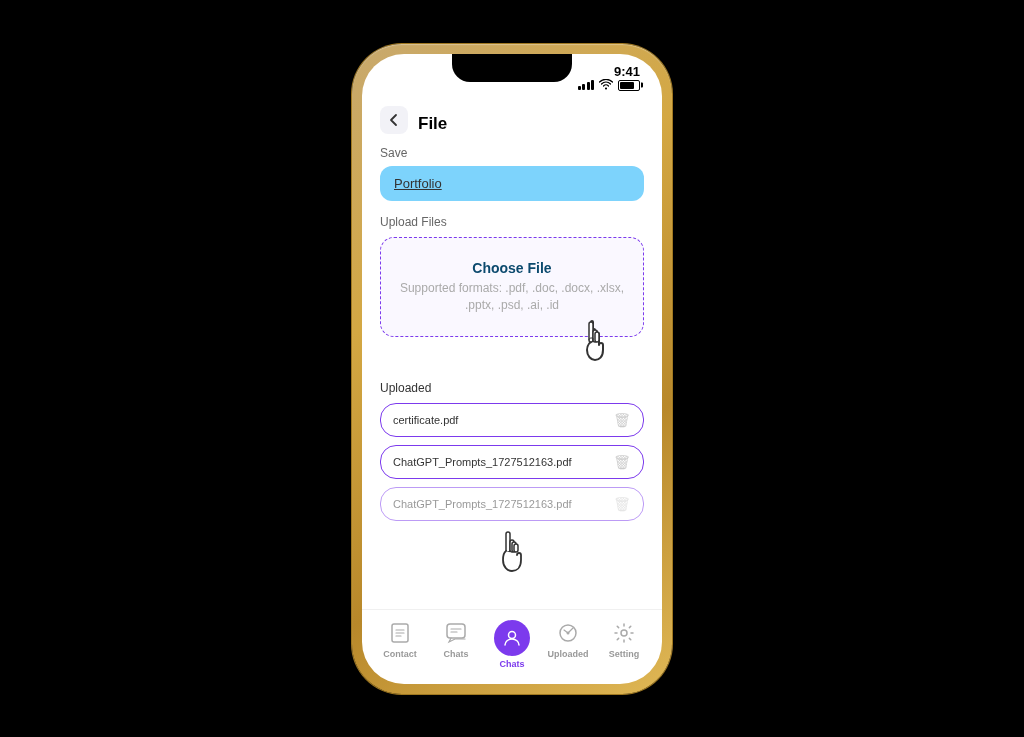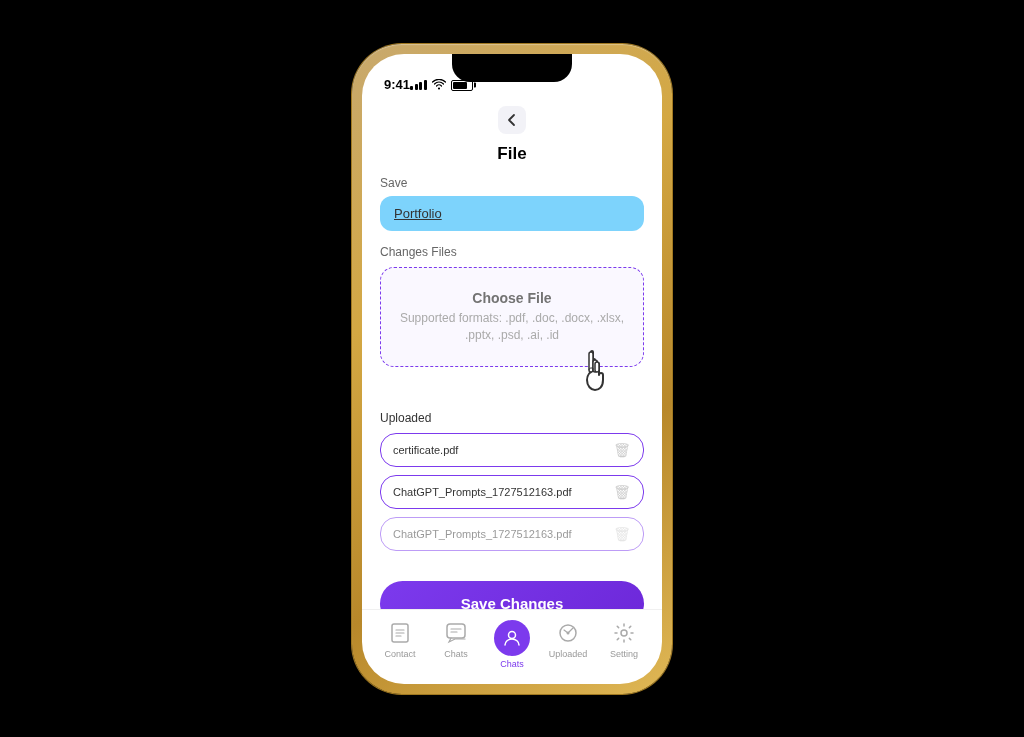--- a/index.html
+++ b/index.html
@@ -47,24 +47,25 @@
       height: 28px;
       background: #000;
       border-radius: 0 0 18px 18px;
       z-index: 10;
     }
 
     
     .status-bar {
       height: 44px;
       display: flex;
-      justify-content: flex-start;
+      justify-content: flex-end;
       align-items: flex-end;
       padding: 0 22px 6px;
       flex-shrink: 0;
+      flex-direction: column;
     }
 
     .status-time {
       font-size: 13px;
       font-weight: 600;
       color: #000;
     }
 
     .status-icons {
       display: flex;
@@ -120,24 +121,23 @@
       overflow-y: auto;
       padding: 0 18px 10px;
       display: flex;
       flex-direction: column;
     }
     .content::-webkit-scrollbar { display: none; }
 
     
     .header {
       display: flex;
-      align-items: center;
+      align-items: flex-end;
       gap: 10px;
       padding: 8px 0 12px;
-      flex-direction: column;
     }
 
     .back-btn {
       width: 28px;
       height: 28px;
       background: #f2f2f7;
       border-radius: 8px;
       display: flex;
       align-items: center;
       justify-content: center;
@@ -192,21 +192,21 @@
       align-items: center;
       justify-content: center;
       min-height: 100px;
       margin-bottom: 14px;
       background: #faf8ff;
       position: relative;
       cursor: pointer;
     }
 
     .choose-file-text {
-      color: #737373;
+      color: #0c4a6e;
       font-size: 14px;
       font-weight: 600;
       margin-bottom: 4px;
     }
 
     .supported-formats {
       font-size: 12px;
       color: #aaa;
       text-align: center;
       line-height: 1.4;
@@ -300,20 +300,21 @@
     .nav-icon.active-icon {
       background: #7c3aed;
       border-radius: 50%;
       width: 36px;
       height: 36px;
     }
 
     .nav-label {
       font-size: 9px;
       color: #999;
+      font-weight: bold;
     }
 
     .nav-label.active {
       color: #7c3aed;
     }
   </style>
 </head>
 <body>
 
 <div class="phone-outer">
@@ -351,21 +352,21 @@
           <svg viewBox="0 0 14 14" fill="none" xmlns="http://www.w3.org/2000/svg">
             <path d="M9 2L4 7L9 12" stroke="#333" stroke-width="1.8" stroke-linecap="round" stroke-linejoin="round"></path>
           </svg>
         </div>
         <span class="page-title">File</span>
       </div>
 
       <div class="form-label">Save</div>
       <input class="text-input" type="text" value="Portfolio" style="">
 
-      <div class="section-label">Changes Files</div>
+      <div class="section-label">Upload Files</div>
       <div class="upload-area" style="position:relative;">
         <div class="choose-file-text">Choose File</div>
         <div class="supported-formats">Supported formats: .pdf, .doc, .docx, .xlsx, .pptx, .psd, .ai, .id</div>
 
         <div style="position:absolute; right:30px; bottom:-35px; font-size:30px; z-index:10; pointer-events:none;">
           <svg width="36" height="44" viewBox="0 0 36 44" fill="none" xmlns="http://www.w3.org/2000/svg">
             <path d="M14 2C14 1.45 14.45 1 15 1C15.55 1 16 1.45 16 2V22" stroke="#333" stroke-width="2" fill="white"></path>
             <path d="M16 10C16 9.45 16.45 9 17 9C17.55 9 18 9.45 18 10V22" stroke="#333" stroke-width="2" fill="white"></path>
             <path d="M18 12C18 11.45 18.45 11 19 11C19.55 11 20 11.45 20 12V22" stroke="#333" stroke-width="2" fill="white"></path>
             <path d="M20 14C20 13.45 20.45 13 21 13C21.55 13 22 13.45 22 14V25" stroke="#333" stroke-width="2" fill="white"></path>
@@ -391,21 +392,20 @@
           <span class="delete-icon">🗑</span>
         </div>
 
         <div class="file-item partial">
           <span class="file-name">ChatGPT_Prompts_1727512163.pdf</span>
           <span class="delete-icon">🗑</span>
         </div>
       </div>
 
       <div class="save-btn-wrapper" style="margin-top: 16px; position: relative;">
-        <button class="save-btn">Save Changes</button>
         
         <div style="position:absolute; left:50%; bottom:-36px; transform:translateX(-50%); font-size:30px; z-index:10; pointer-events:none;">
           <svg width="36" height="44" viewBox="0 0 36 44" fill="none" xmlns="http://www.w3.org/2000/svg">
             <rect x="12" y="2" width="4" height="20" rx="2" fill="white" stroke="#333" stroke-width="1.5"></rect>
             <rect x="16" y="10" width="4" height="12" rx="2" fill="white" stroke="#333" stroke-width="1.5"></rect>
             <rect x="18" y="12" width="4" height="10" rx="2" fill="white" stroke="#333" stroke-width="1.5"></rect>
             <rect x="20" y="14" width="4" height="8" rx="2" fill="white" stroke="#333" stroke-width="1.5"></rect>
             <path d="M12 21C12 21 9 23 9 30C9 37 13.5 41 18 41C22.5 41 27 38 27 30V25C27 23.9 26.1 23 25 23C23.9 23 23 23.9 23 25" stroke="#333" stroke-width="1.8" fill="white" stroke-linecap="round"></path>
           </svg>
         </div>

